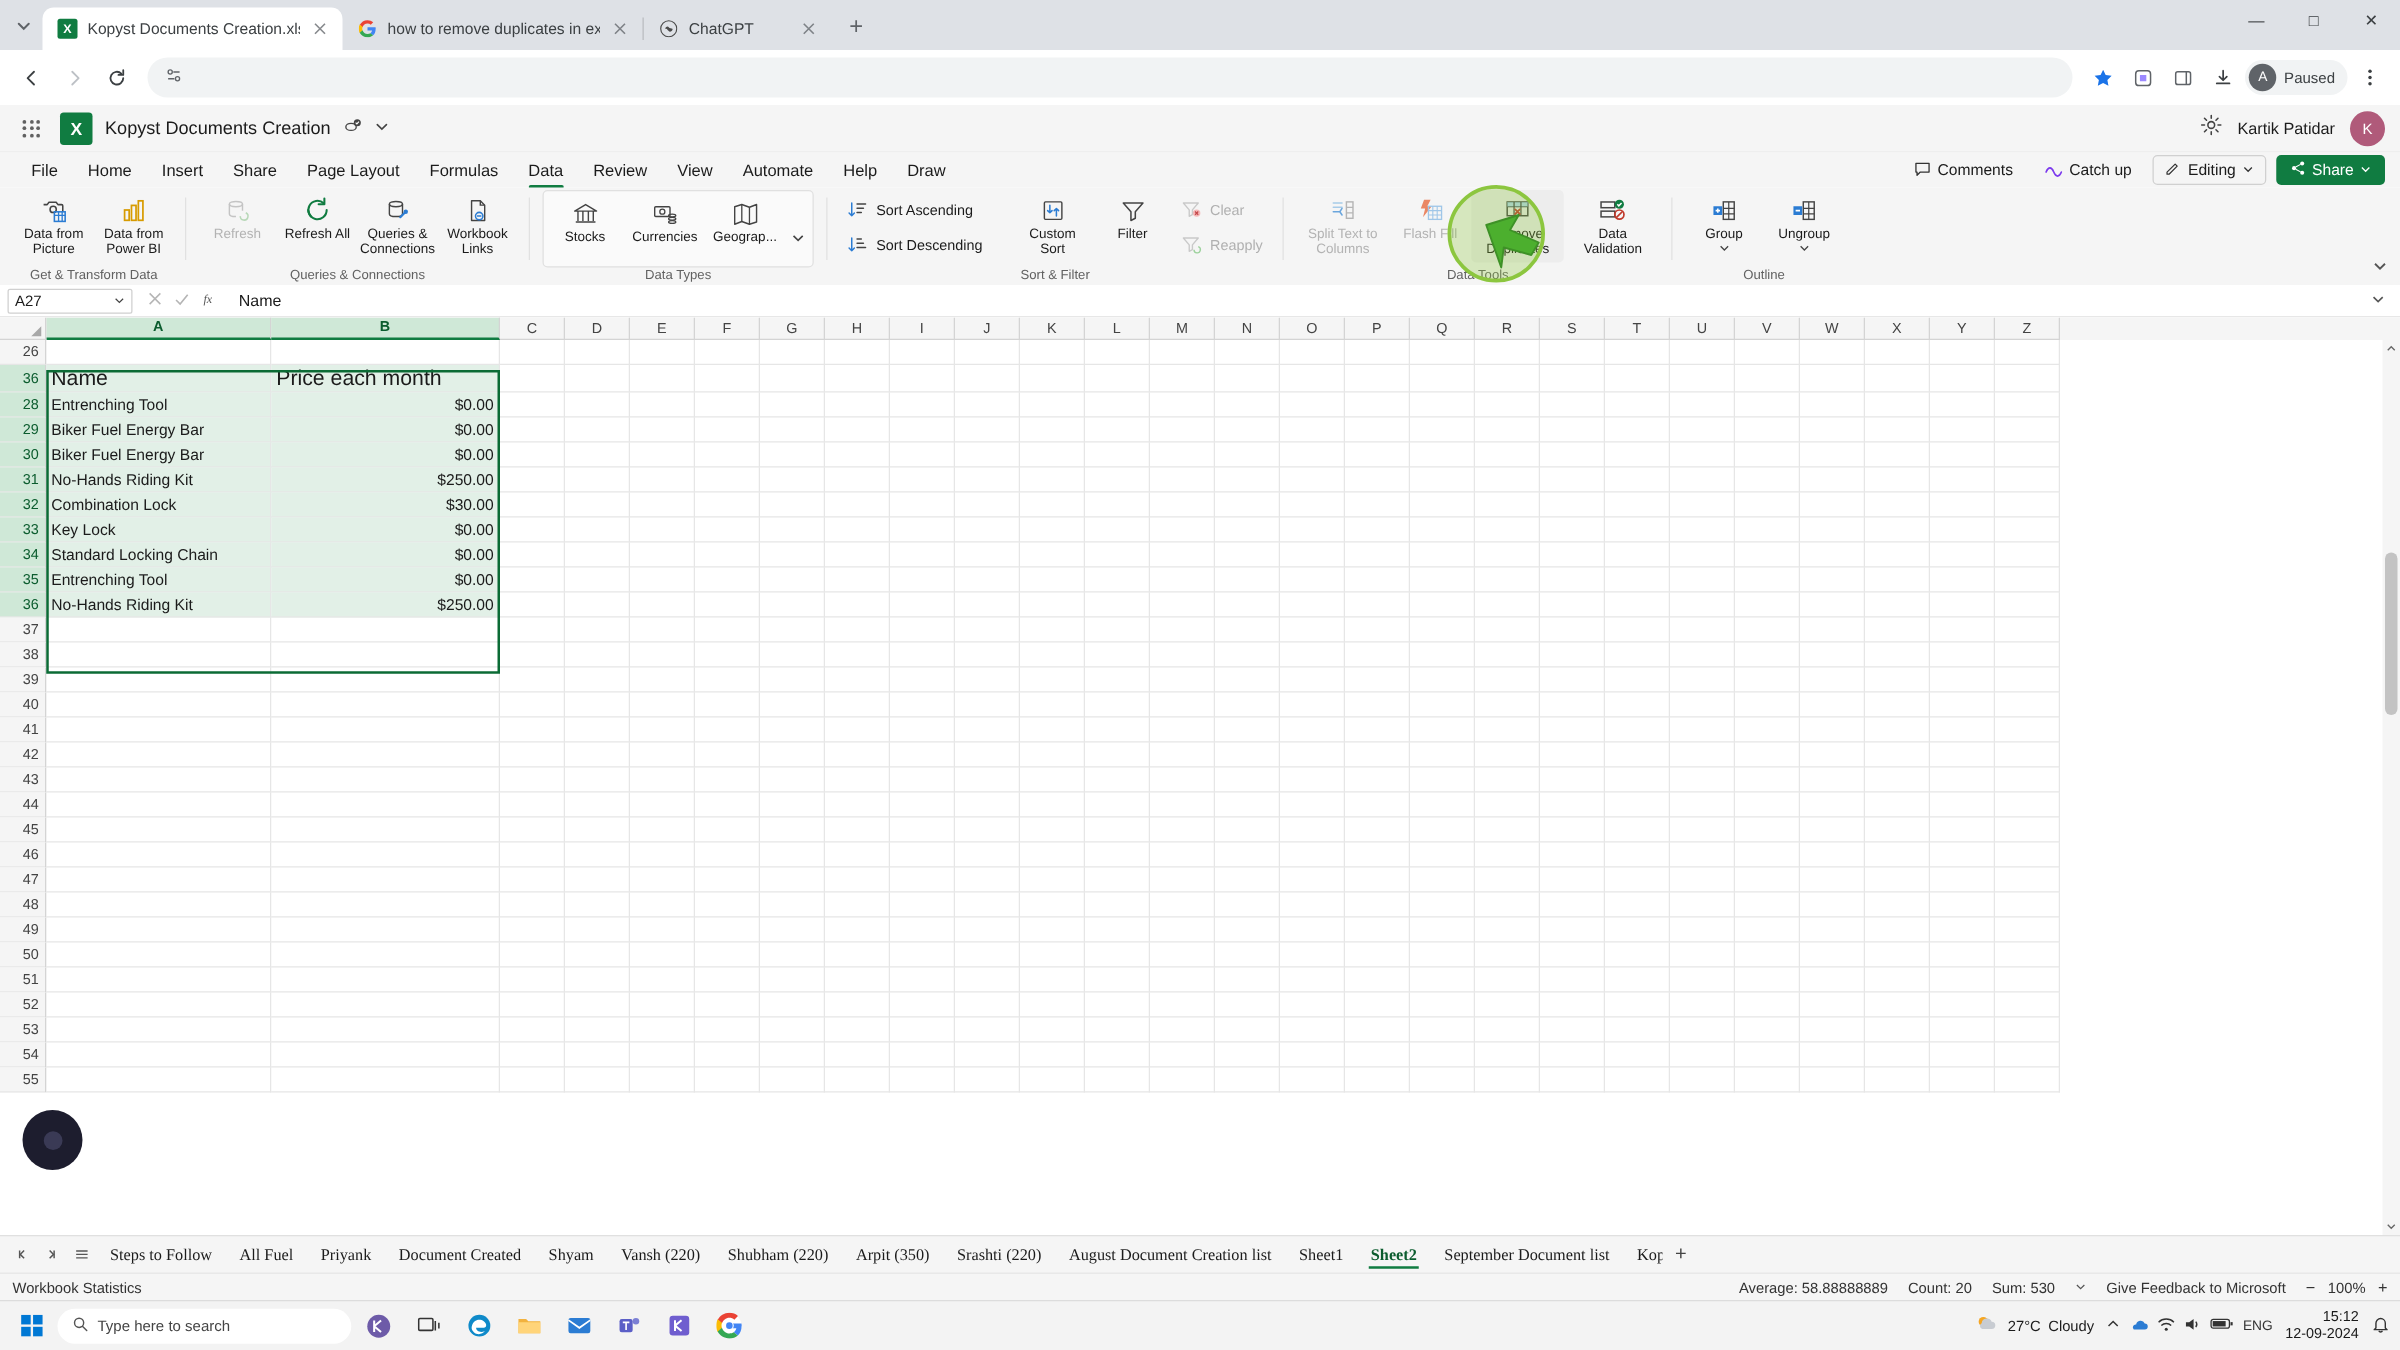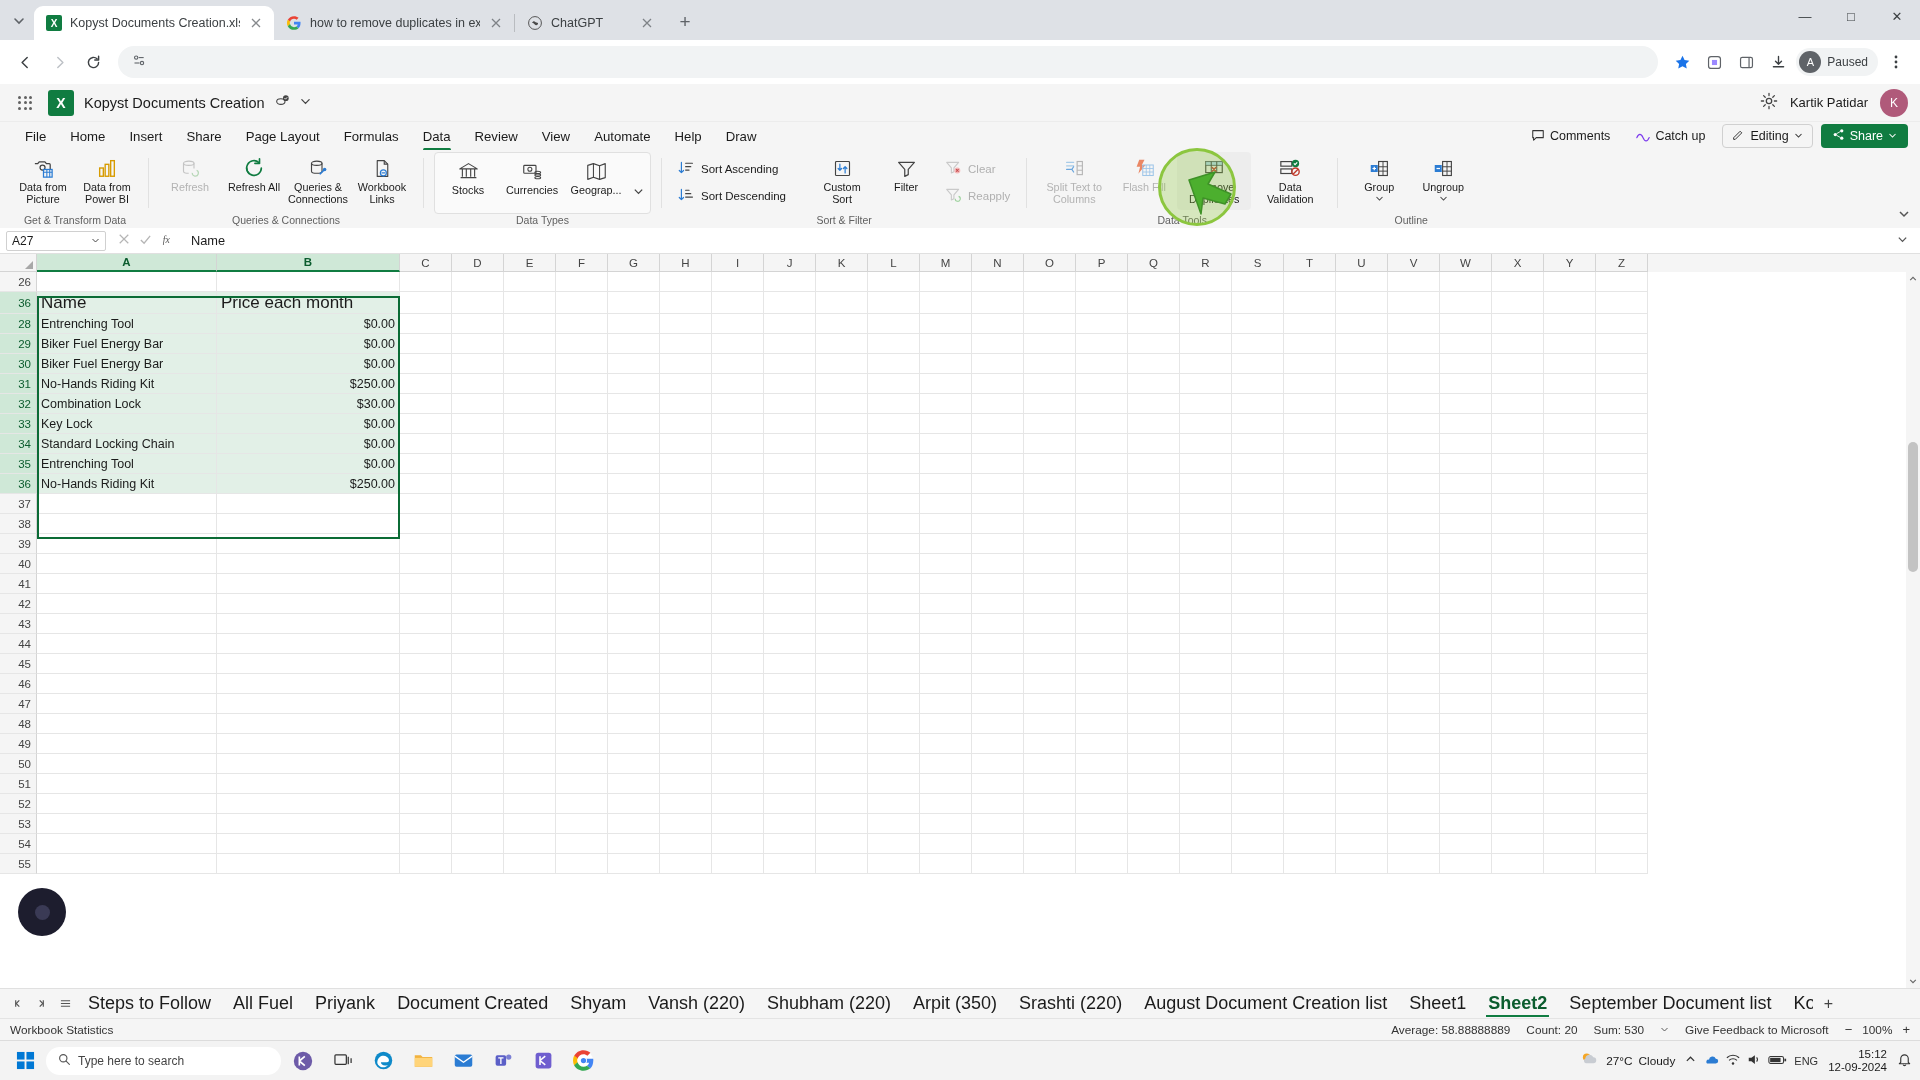--- a/index.html
+++ b/index.html
@@ -149,22 +149,22 @@
   
   .vsb { position:absolute; right:0; top:18px; bottom:0; width:14px; background:#f5f5f5; }
   .vsb-up, .vsb-dn { height:14px; display:flex;align-items:center;justify-content:center;font-size:8px;color:#666;cursor:pointer;}
   .vsb-thumb { position:absolute; left:2px; right:2px; background:#c3c3c3; border-radius:6px; cursor:pointer;}
 
   
   .sheetbar { height: 30px; background:#f5f5f5; display:flex; align-items:center;
               flex:none; padding-left: 6px; gap: 2px; border-top:1px solid #e0e0e0; }
   .sb-nav { width:22px;height:22px;display:flex;align-items:center;justify-content:center;
             font-size:10px;color:#555;cursor:pointer;}
-  .stab { padding: 4px 10px; font-size:18px; color:#1b1b1b; cursor:pointer; white-space:nowrap;
-          position:relative; }
+  .stab { padding: 4px 10px; font-size:13px; color:#1b1b1b; cursor:pointer; white-space:nowrap;
+          position:relative;font-family:Liberation Serif, serif; }
   .stab.active { font-weight:bold; color:#0b5c2e; }
   .stab.active::after { content:""; position:absolute; left:8px; right:8px; bottom:1px;
                         height:2px; background:#107c41; }
   .stab.clipped { overflow:hidden; max-width:30px; }
   .add-sheet { width:26px;height:26px;display:flex;align-items:center;justify-content:center;
                font-size:16px;color:#444;cursor:pointer;}
 
   
   .statusbar { height: 22px; background:#f5f5f5; display:flex; align-items:center;
                flex:none; padding: 0 10px; font-size:11.8px; color:#333; gap:14px;

